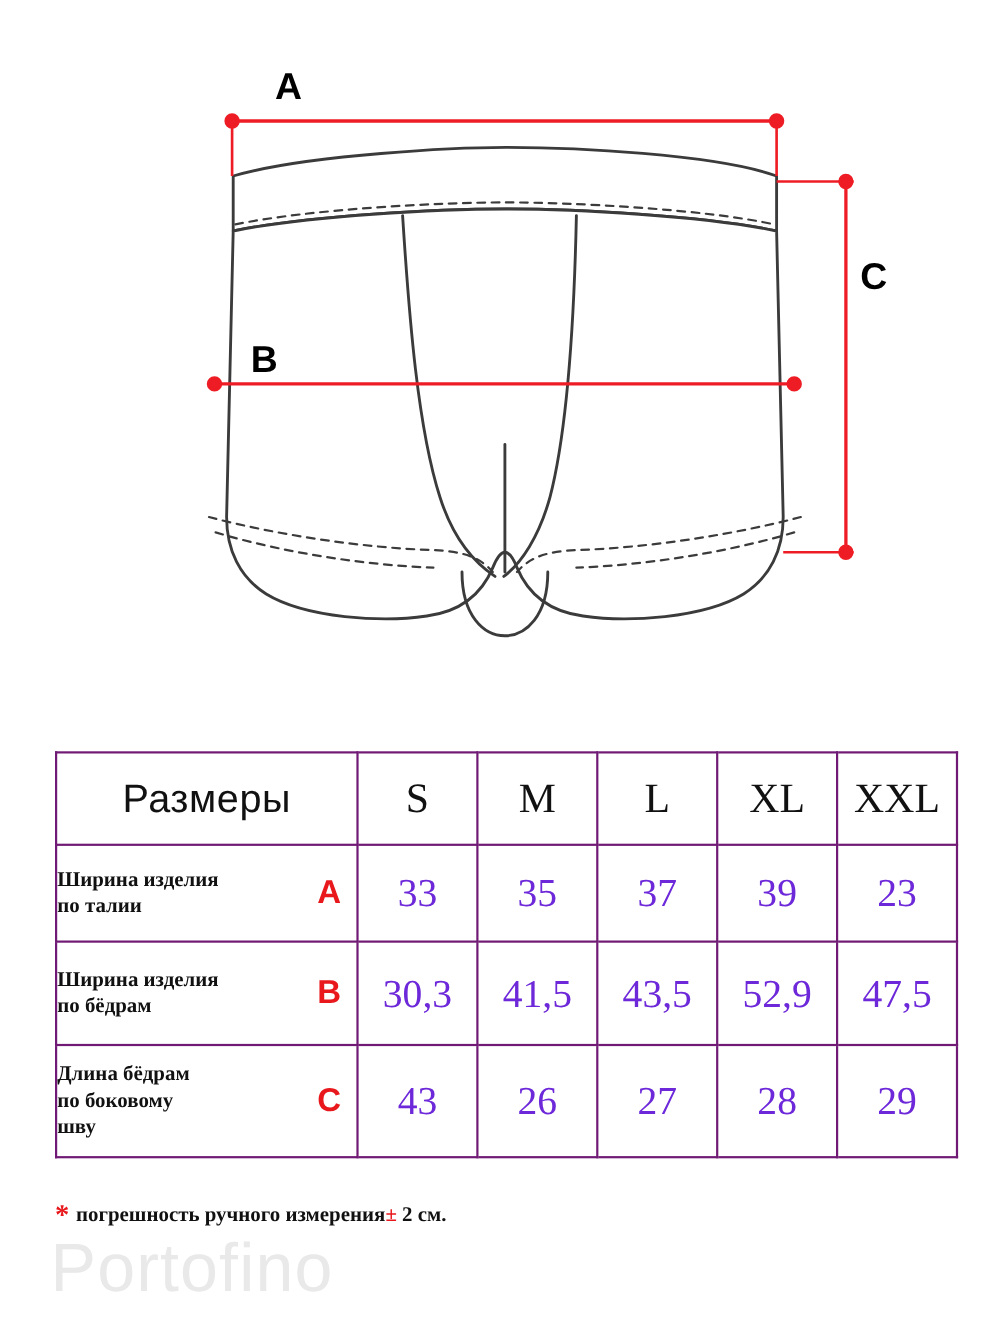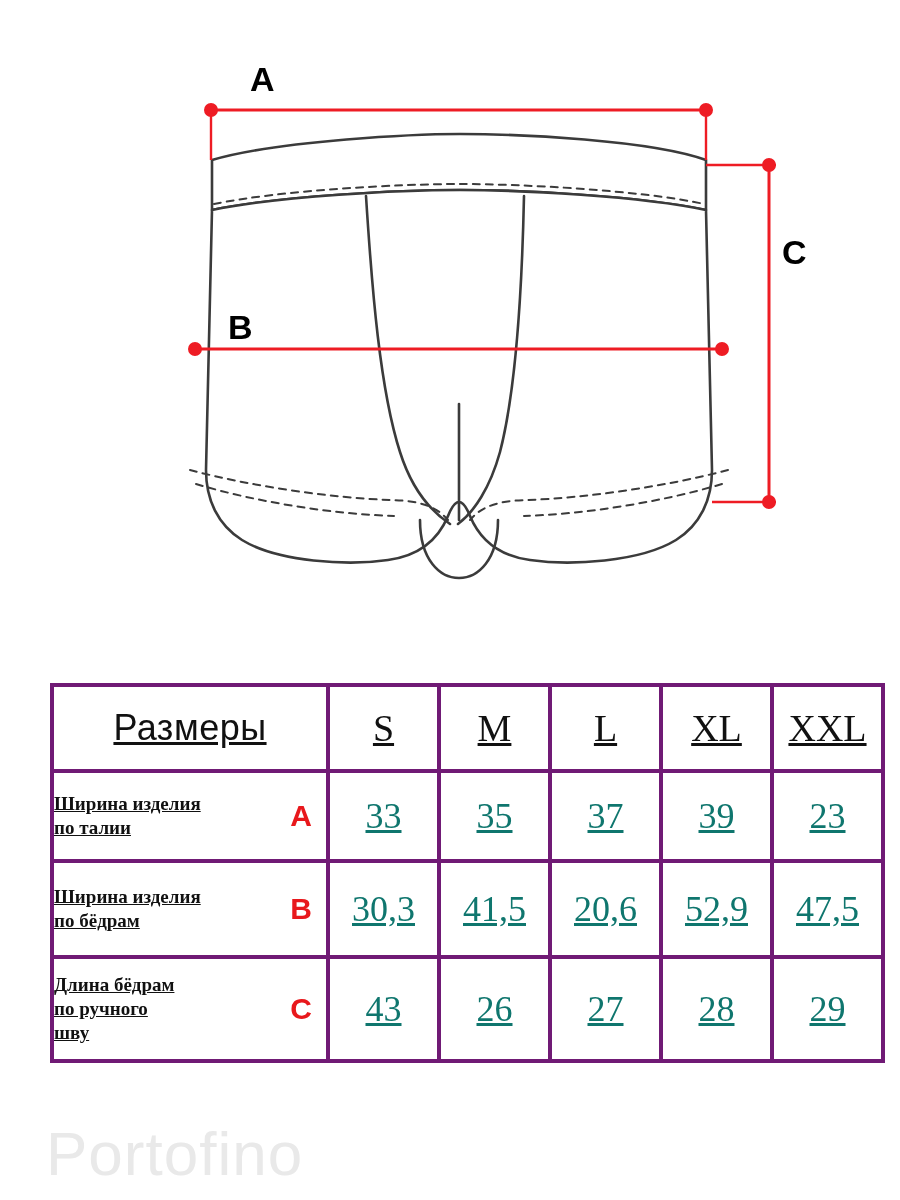--- a/index.html
+++ b/index.html
@@ -49,24 +49,23 @@
   
   #size-table {
     position: absolute;
     left: 50px;
     top: 683px;
     width: 808px;
     border-collapse: collapse;
     table-layout: fixed;
   }
   #size-table td {
-    border: 4px solid #701a75;
+    border: 2px solid #701a75;
     vertical-align: middle;
     padding: 0;
-    text-decoration: underline;
   }
 
   .col-name  { width: 272px; }
   .col-size  { width: 107px; }
 
   .head-title {
     text-align: center;
     font-size: 36px;
     font-family: "Liberation Sans", sans-serif;
     letter-spacing: .5px;
@@ -96,21 +95,21 @@
     bottom: 50%;
     transform: translateY(50%);
     color: #e8181c;
     font-family: "Liberation Sans", sans-serif;
     font-weight: bold;
     font-size: 30px;
   }
   .cell-val {
     text-align: center;
     font-size: 36px;
-    color: #0f766e;
+    color: #6d28d9;
     font-family: "Liberation Serif", serif;
   }
 
   .r1 td { height: 86px; }
   .r2 td { height: 92px; }
   .r3 td { height: 100px; }
 
   
   #footnote {
     position: absolute;
@@ -238,37 +237,40 @@
       </tr>
 
       <tr class="r2">
         <td class="row-label">
           <div>Ширина изделия</div>
           <div>по бёдрам</div>
           <span class="row-letter">B</span>
         </td>
         <td class="cell-val">30,3</td>
         <td class="cell-val">41,5</td>
-        <td class="cell-val">20,6</td>
+        <td class="cell-val">43,5</td>
         <td class="cell-val">52,9</td>
         <td class="cell-val">47,5</td>
       </tr>
 
       <tr class="r3">
         <td class="row-label">
           <div>Длина бёдрам</div>
-          <div>по ручного</div>
+          <div>по боковому</div>
           <div>шву</div>
           <span class="row-letter">C</span>
         </td>
         <td class="cell-val">43</td>
         <td class="cell-val">26</td>
         <td class="cell-val">27</td>
         <td class="cell-val">28</td>
         <td class="cell-val">29</td>
       </tr>
     </tbody>
   </table>
 
+  <div id="footnote">
+    <span class="star">*</span><span>погрешность ручного измерения</span><span class="pm">±</span> <span>2 см.</span>
+  </div>
 
   <div id="watermark">Portofino</div>
 
 </div>
 
 </body></html>

